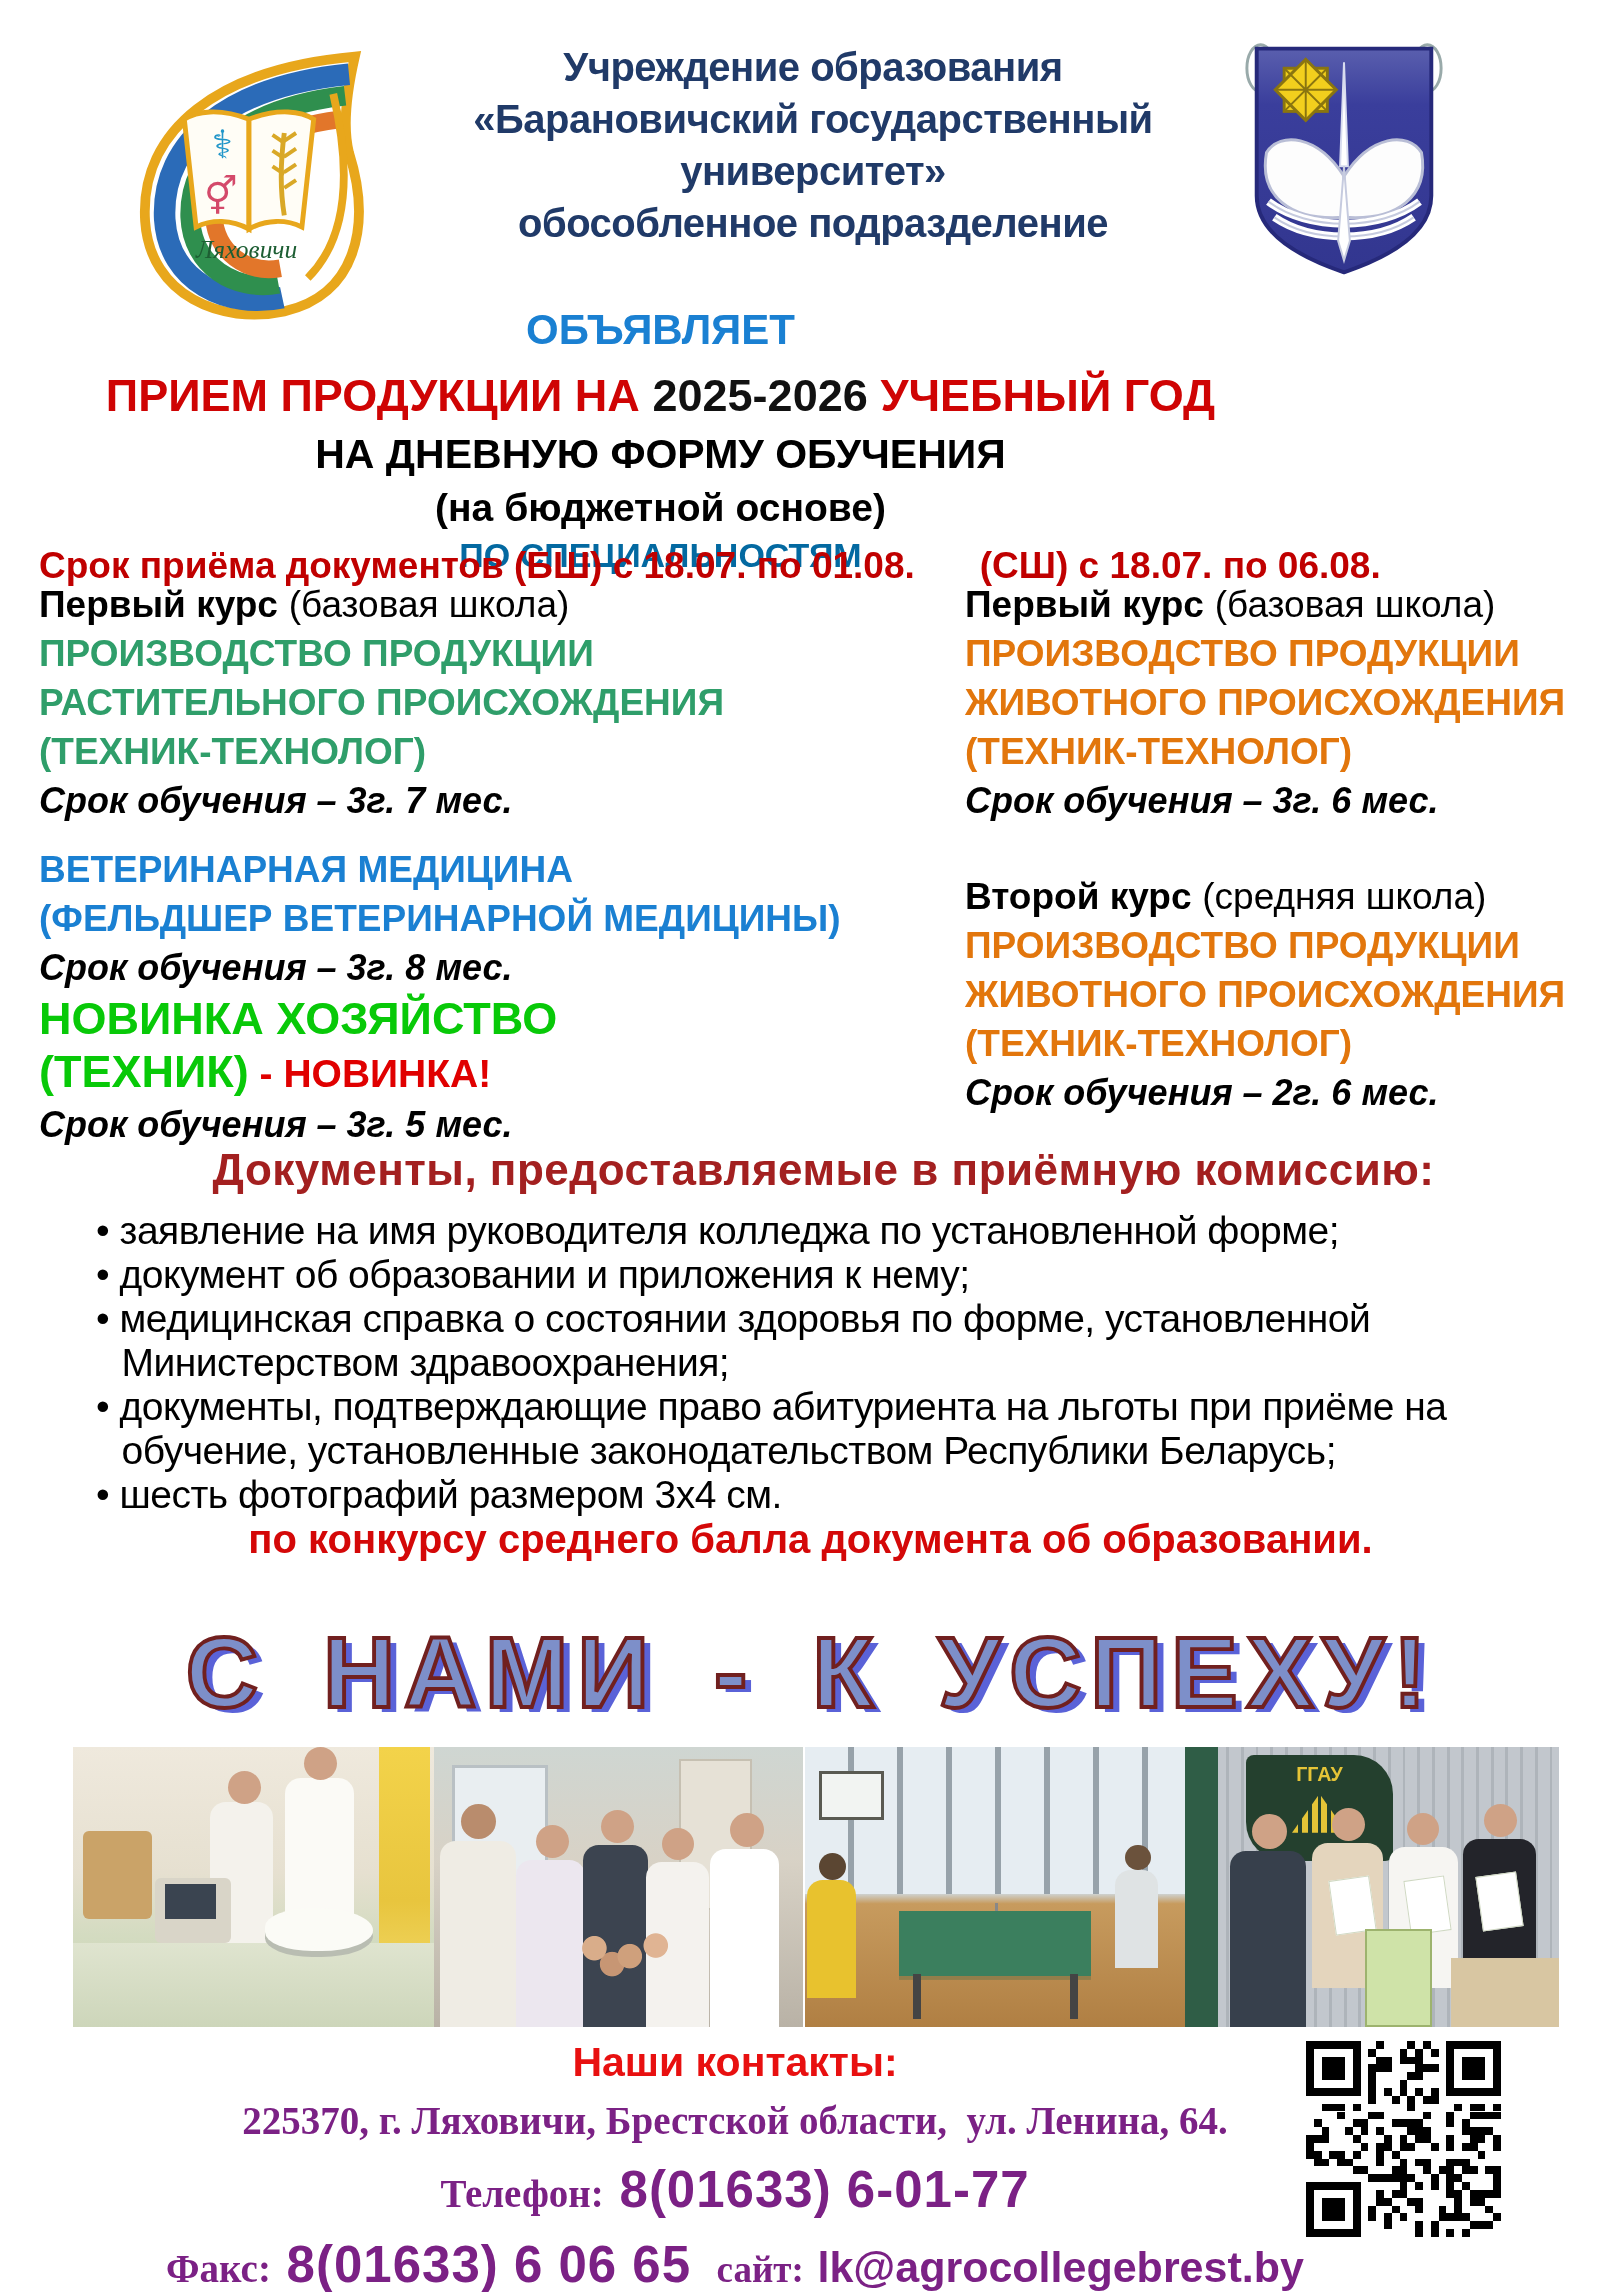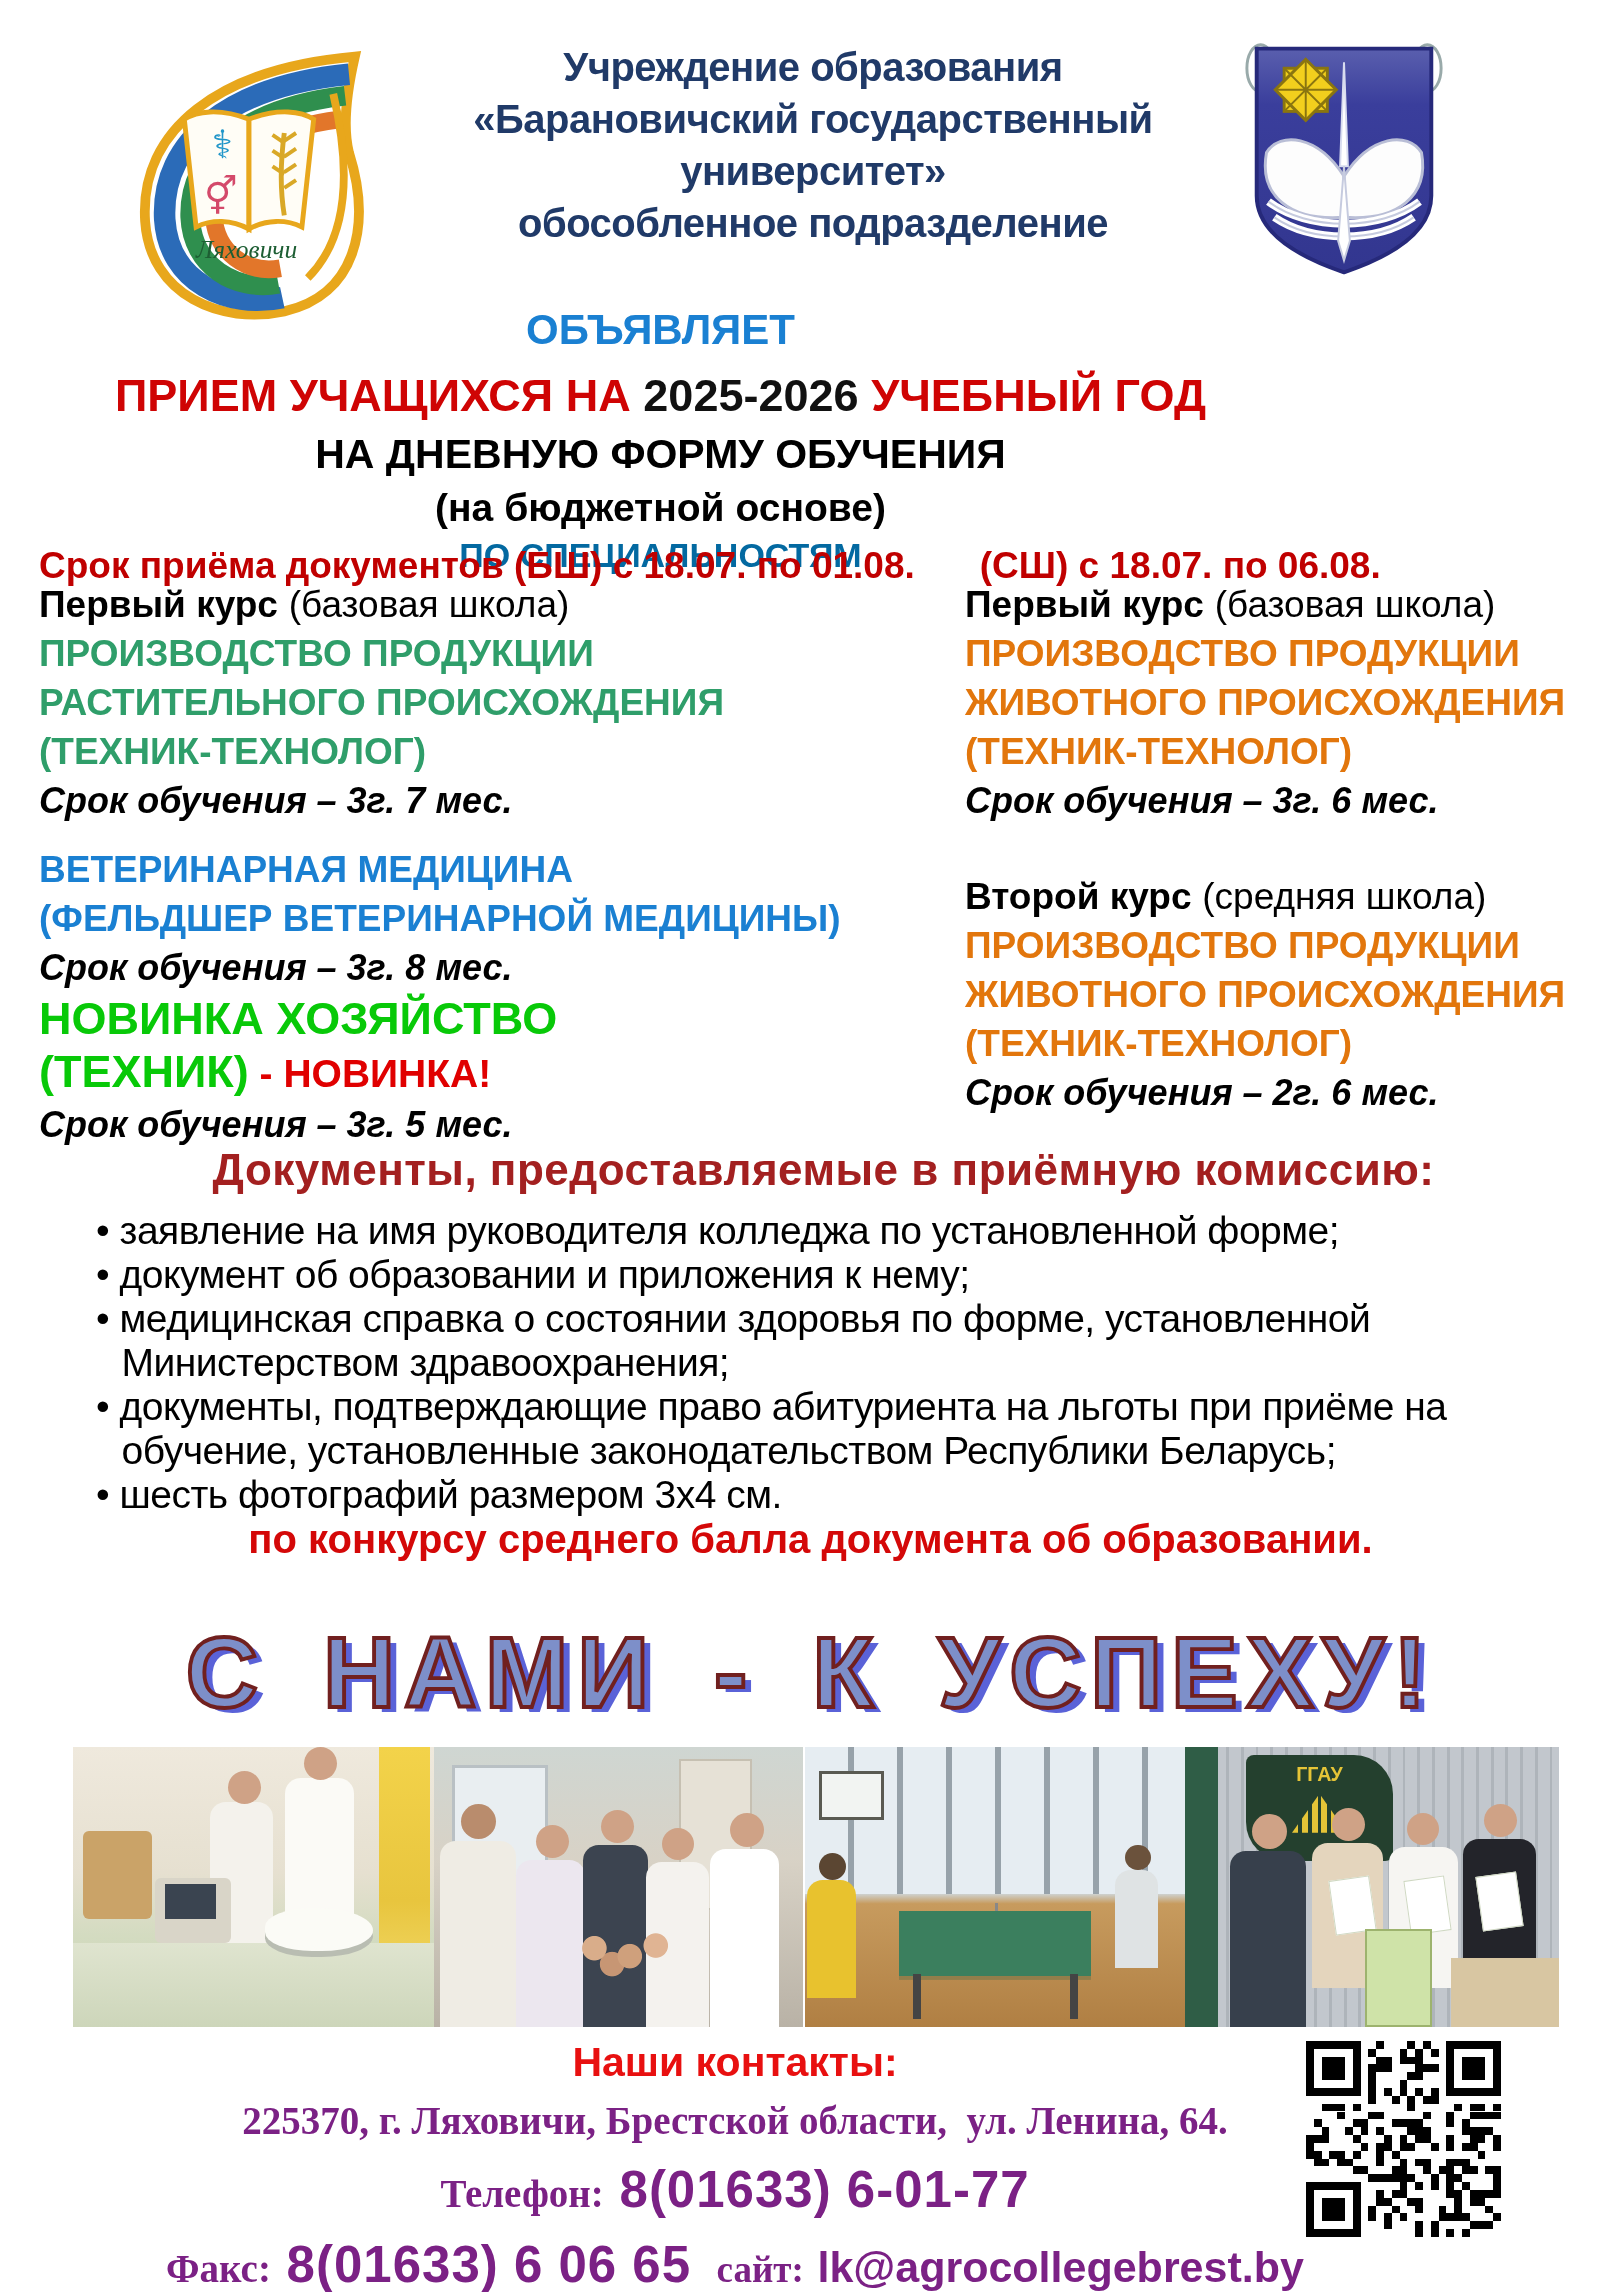--- a/index.html
+++ b/index.html
@@ -157,21 +157,21 @@
         <path d="M30,176 C70,206 144,206 184,176 M36,192 C74,218 140,218 178,192" fill="none" stroke="#ffffff" stroke-width="8"></path>
         <path d="M30,176 C70,206 144,206 184,176 M36,192 C74,218 140,218 178,192" fill="none" stroke="#c6cbdf" stroke-width="2"></path>
         <path d="M107,140 L101,216 L107,236 L113,216 Z" fill="#fff" stroke="#c6cbdf" stroke-width="2"></path>
       </g>
     </svg>
   </div>
 
   <div class="announce">
     <div class="declares">ОБЪЯВЛЯЕТ</div>
     <div class="adm">
-      <span>ПРИЕМ  УЧАЩИХСЯ НА</span><span class="years">2025-2026</span><span>УЧЕБНЫЙ ГОД</span>
+      <span>ПРИЕМ  ПРОДУКЦИИ НА</span><span class="years">2025-2026</span><span>УЧЕБНЫЙ ГОД</span>
     </div>
     <div class="dayform">НА ДНЕВНУЮ ФОРМУ ОБУЧЕНИЯ</div>
     <div class="basis">(на бюджетной основе)</div>
     <div class="byspec">ПО СПЕЦИАЛЬНОСТЯМ</div>
   </div>
 
   <div class="deadline">
     <span>Срок приёма документов (БШ) с 18.07. по 01.08.</span><span>(СШ) с 18.07. по 06.08.</span>
   </div>
 

